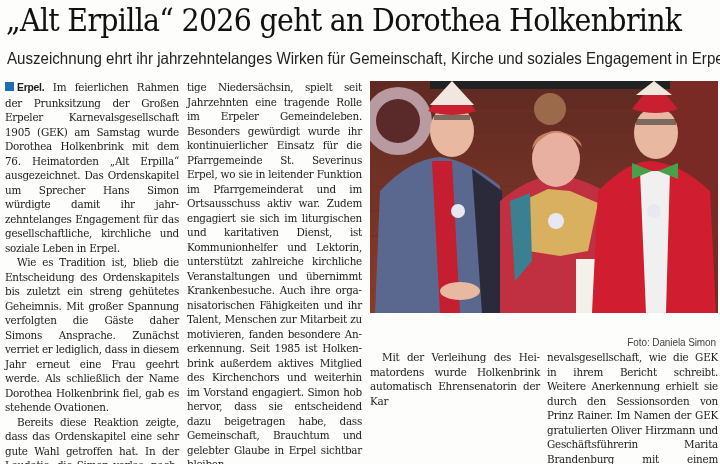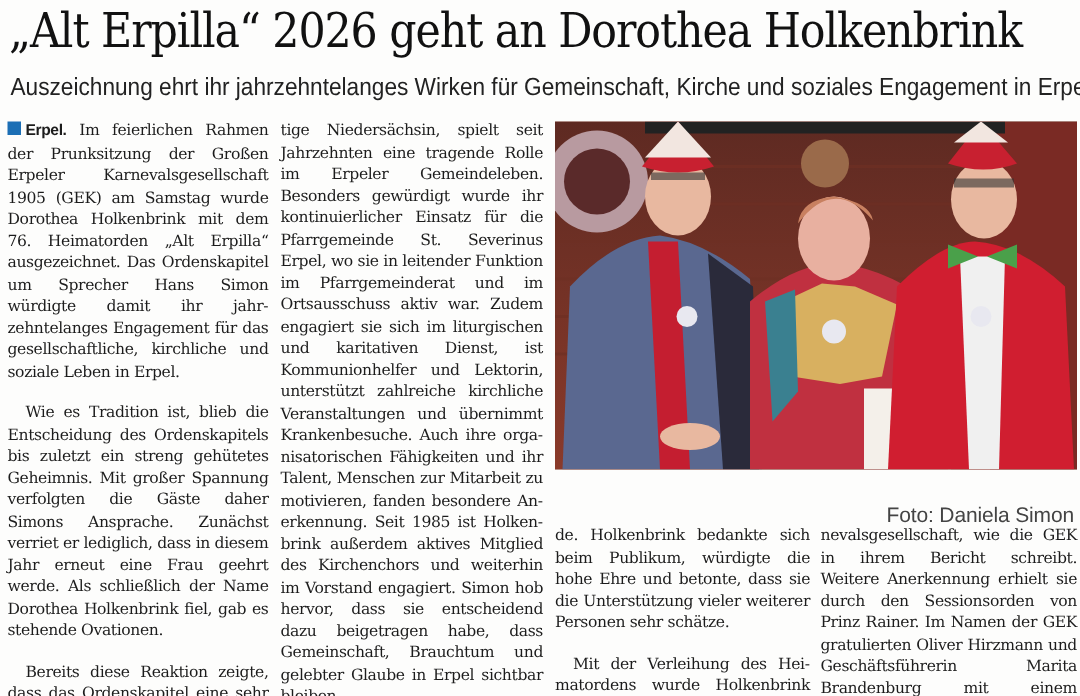--- a/index.html
+++ b/index.html
@@ -1,30 +1,30 @@
 <!DOCTYPE html>
 <html><head>
 <meta charset="utf-8">
 <style>
   html, body { margin:0; padding:0; }
   body { width:720px; height:464px; background:#fdfdfc; position:relative; overflow:hidden; color:#1a1a1a; }
   .headline { position:absolute; left:6px; top:0px; width:712px; font-family:"DejaVu Serif", serif; font-size:32px; line-height:40px; letter-spacing:-0.8px; color:#111; white-space:nowrap; transform:scaleX(0.89); transform-origin:left top; }
   .subhead { position:absolute; left:7px; top:47px; width:712px; font-family:"Liberation Sans", sans-serif; font-size:16.5px; line-height:22px; color:#222; white-space:nowrap; transform:scaleX(0.915); transform-origin:left top; }
   .col { position:absolute; top:80px; font-family:"DejaVu Serif", serif; font-size:10.4px; line-height:14.5px; text-align:justify; hyphens:manual; color:#1c1c1c; letter-spacing:-0.25px; }
   .col p { margin:0; }
-  .col p.indent { text-indent:12px;margin-top:13px; }
+  .col p.indent { text-indent:12px; }
   .c1 { left:5px; width:174px; }
   .c2 { left:187px; width:175px; }
   .c3 { left:370px; top:350px; width:170px; }
   .c4 { left:547px; top:350px; width:171px; }
   .dateline { font-family:"Liberation Sans", sans-serif; font-weight:bold; }
   .marker { display:inline-block; width:9px; height:9px; background:#1c6fb5; margin-right:3px; vertical-align:0px; }
   .photo { position:absolute; left:370px; top:81px; width:348px; height:232px; overflow:hidden; background:#7a3a2c; }
   .caption { position:absolute; left:370px; top:322px; width:348px; font-family:"Liberation Sans", sans-serif; font-weight:bold; font-size:10.4px; line-height:14px; color:#1a1a1a; letter-spacing:-0.1px; }
-  .credit { position:absolute; right:2px; top:14px; font-weight:normal; font-size:14px; color:#444; }
+  .credit { position:absolute; right:2px; top:14px; font-weight:normal; font-size:10px; color:#444; }
 </style>
 </head>
 <body>
 
 <div class="headline">„Alt Erpilla“ 2026 geht an Dorothea Holkenbrink</div>
 <div class="subhead">Auszeichnung ehrt ihr jahrzehntelanges Wirken für Gemeinschaft, Kirche und soziales Engagement in Erpel</div>
 
 <div class="col c1">
   <p><span class="marker"></span><span class="dateline">Erpel.</span> <span>Im feierlichen Rahmen der Prunksitzung der Großen Erpeler Karnevalsgesellschaft 1905 (GEK) am Samstag wurde Dorothea Hol­kenbrink mit dem 76. Heimatorden „Alt Erpilla“ ausgezeichnet. Das Ordenskapitel um Sprecher Hans Simon würdigte damit ihr jahr­zehntelanges Engagement für das gesellschaftliche, kirchliche und soziale Leben in Erpel.</span></p>
   <p class="indent">Wie es Tradition ist, blieb die Entscheidung des Ordenskapitels bis zuletzt ein streng gehütetes Ge­heimnis. Mit großer Spannung ver­folgten die Gäste daher Simons An­sprache. Zunächst verriet er ledig­lich, dass in diesem Jahr erneut ei­ne Frau geehrt werde. Als schließ­lich der Name Dorothea Holken­brink fiel, gab es stehende Ovatio­nen.</p>
@@ -87,19 +87,18 @@
     <rect x="266" y="38" width="40" height="6" fill="#333" opacity="0.6"></rect>
     <circle cx="284" cy="130" r="7" fill="#e8e8f0"></circle>
   </svg>
 </div>
 
 <div class="caption">
   <span class="credit">Foto: Daniela Simon</span>
 </div>
 
 <div class="col c3">
-  <p>de. Holkenbrink bedankte sich beim Publikum, würdigte die hohe Ehre und betonte, dass sie die Un­terstützung vieler weiterer Perso­nen sehr schätze.</p>
   <p class="indent">Mit der Verleihung des Hei­matordens wurde Holkenbrink au­tomatisch Ehrensenatorin der Kar­</p>
 </div>
 
 <div class="col c4">
   <p><span>nevalsgesellschaft, wie die GEK in ihrem Bericht schreibt. Weitere An­erkennung erhielt sie durch den Sessionsorden von Prinz Rainer. Im Namen der GEK gratulierten Oli­ver Hirzmann und Geschäftsfüh­rerin Marita Brandenburg mit ei­nem Blumenstrauß.</span></p>
 </div>
 
 </body></html>

